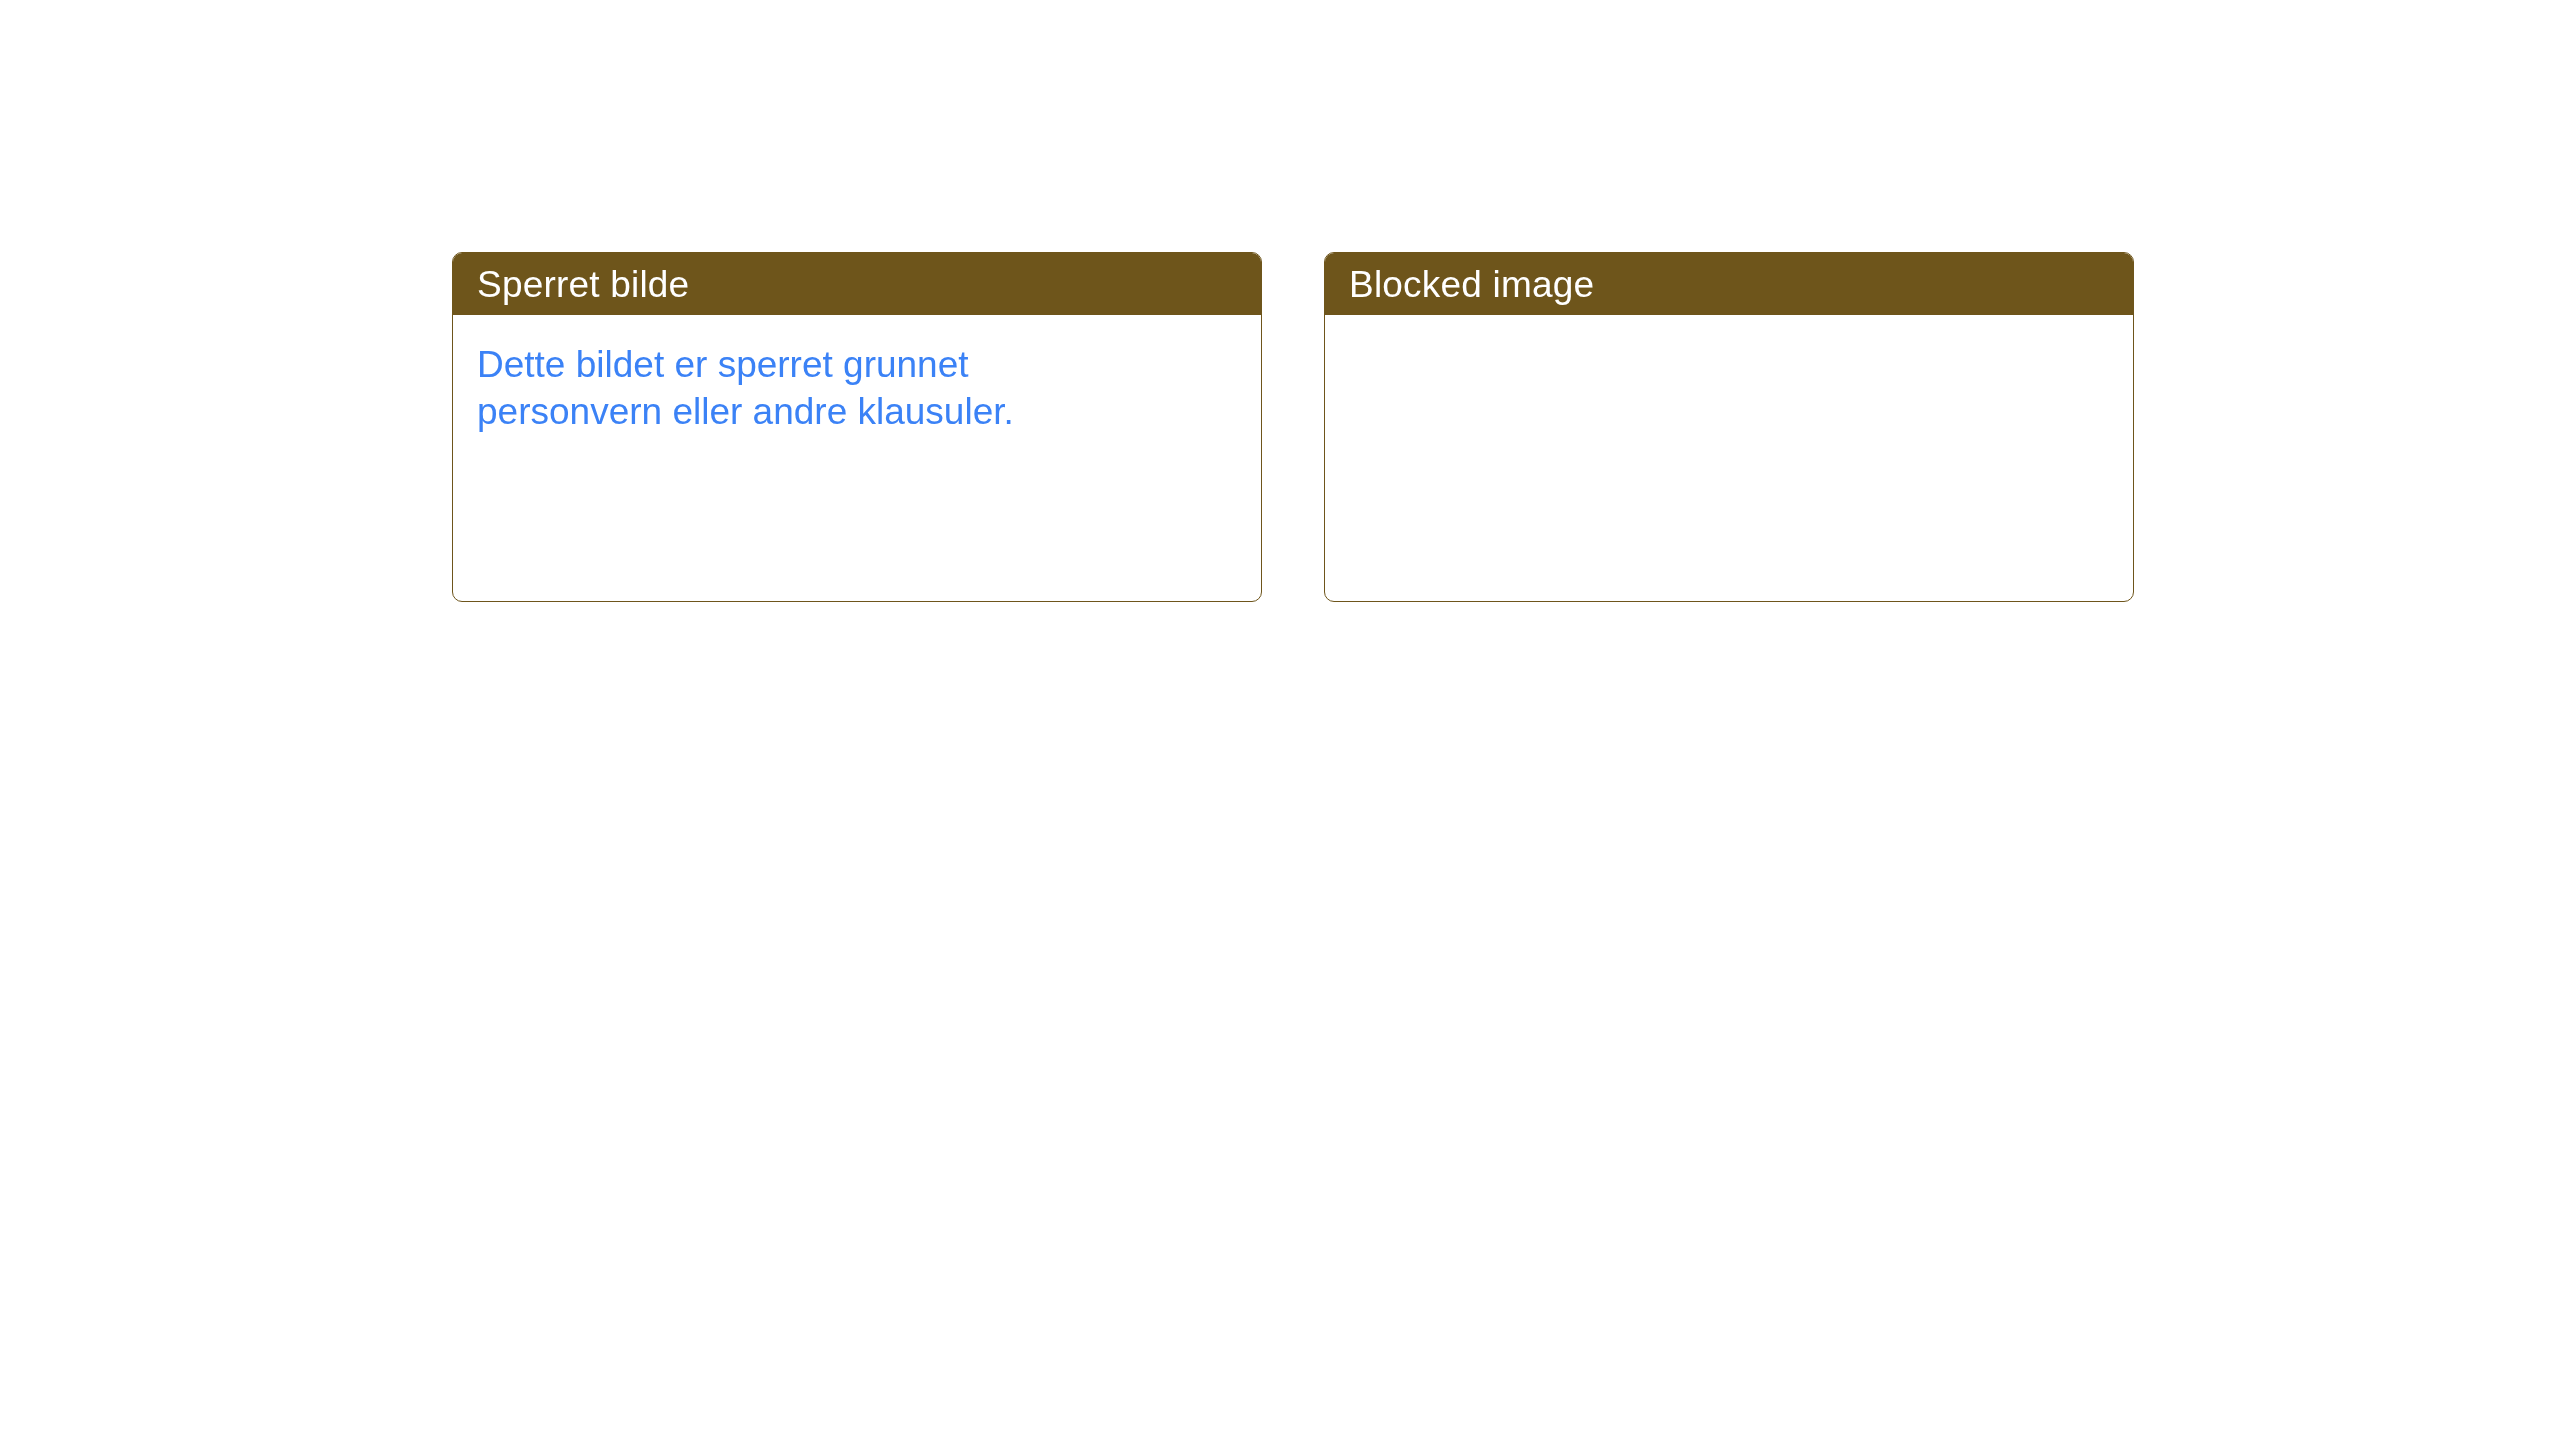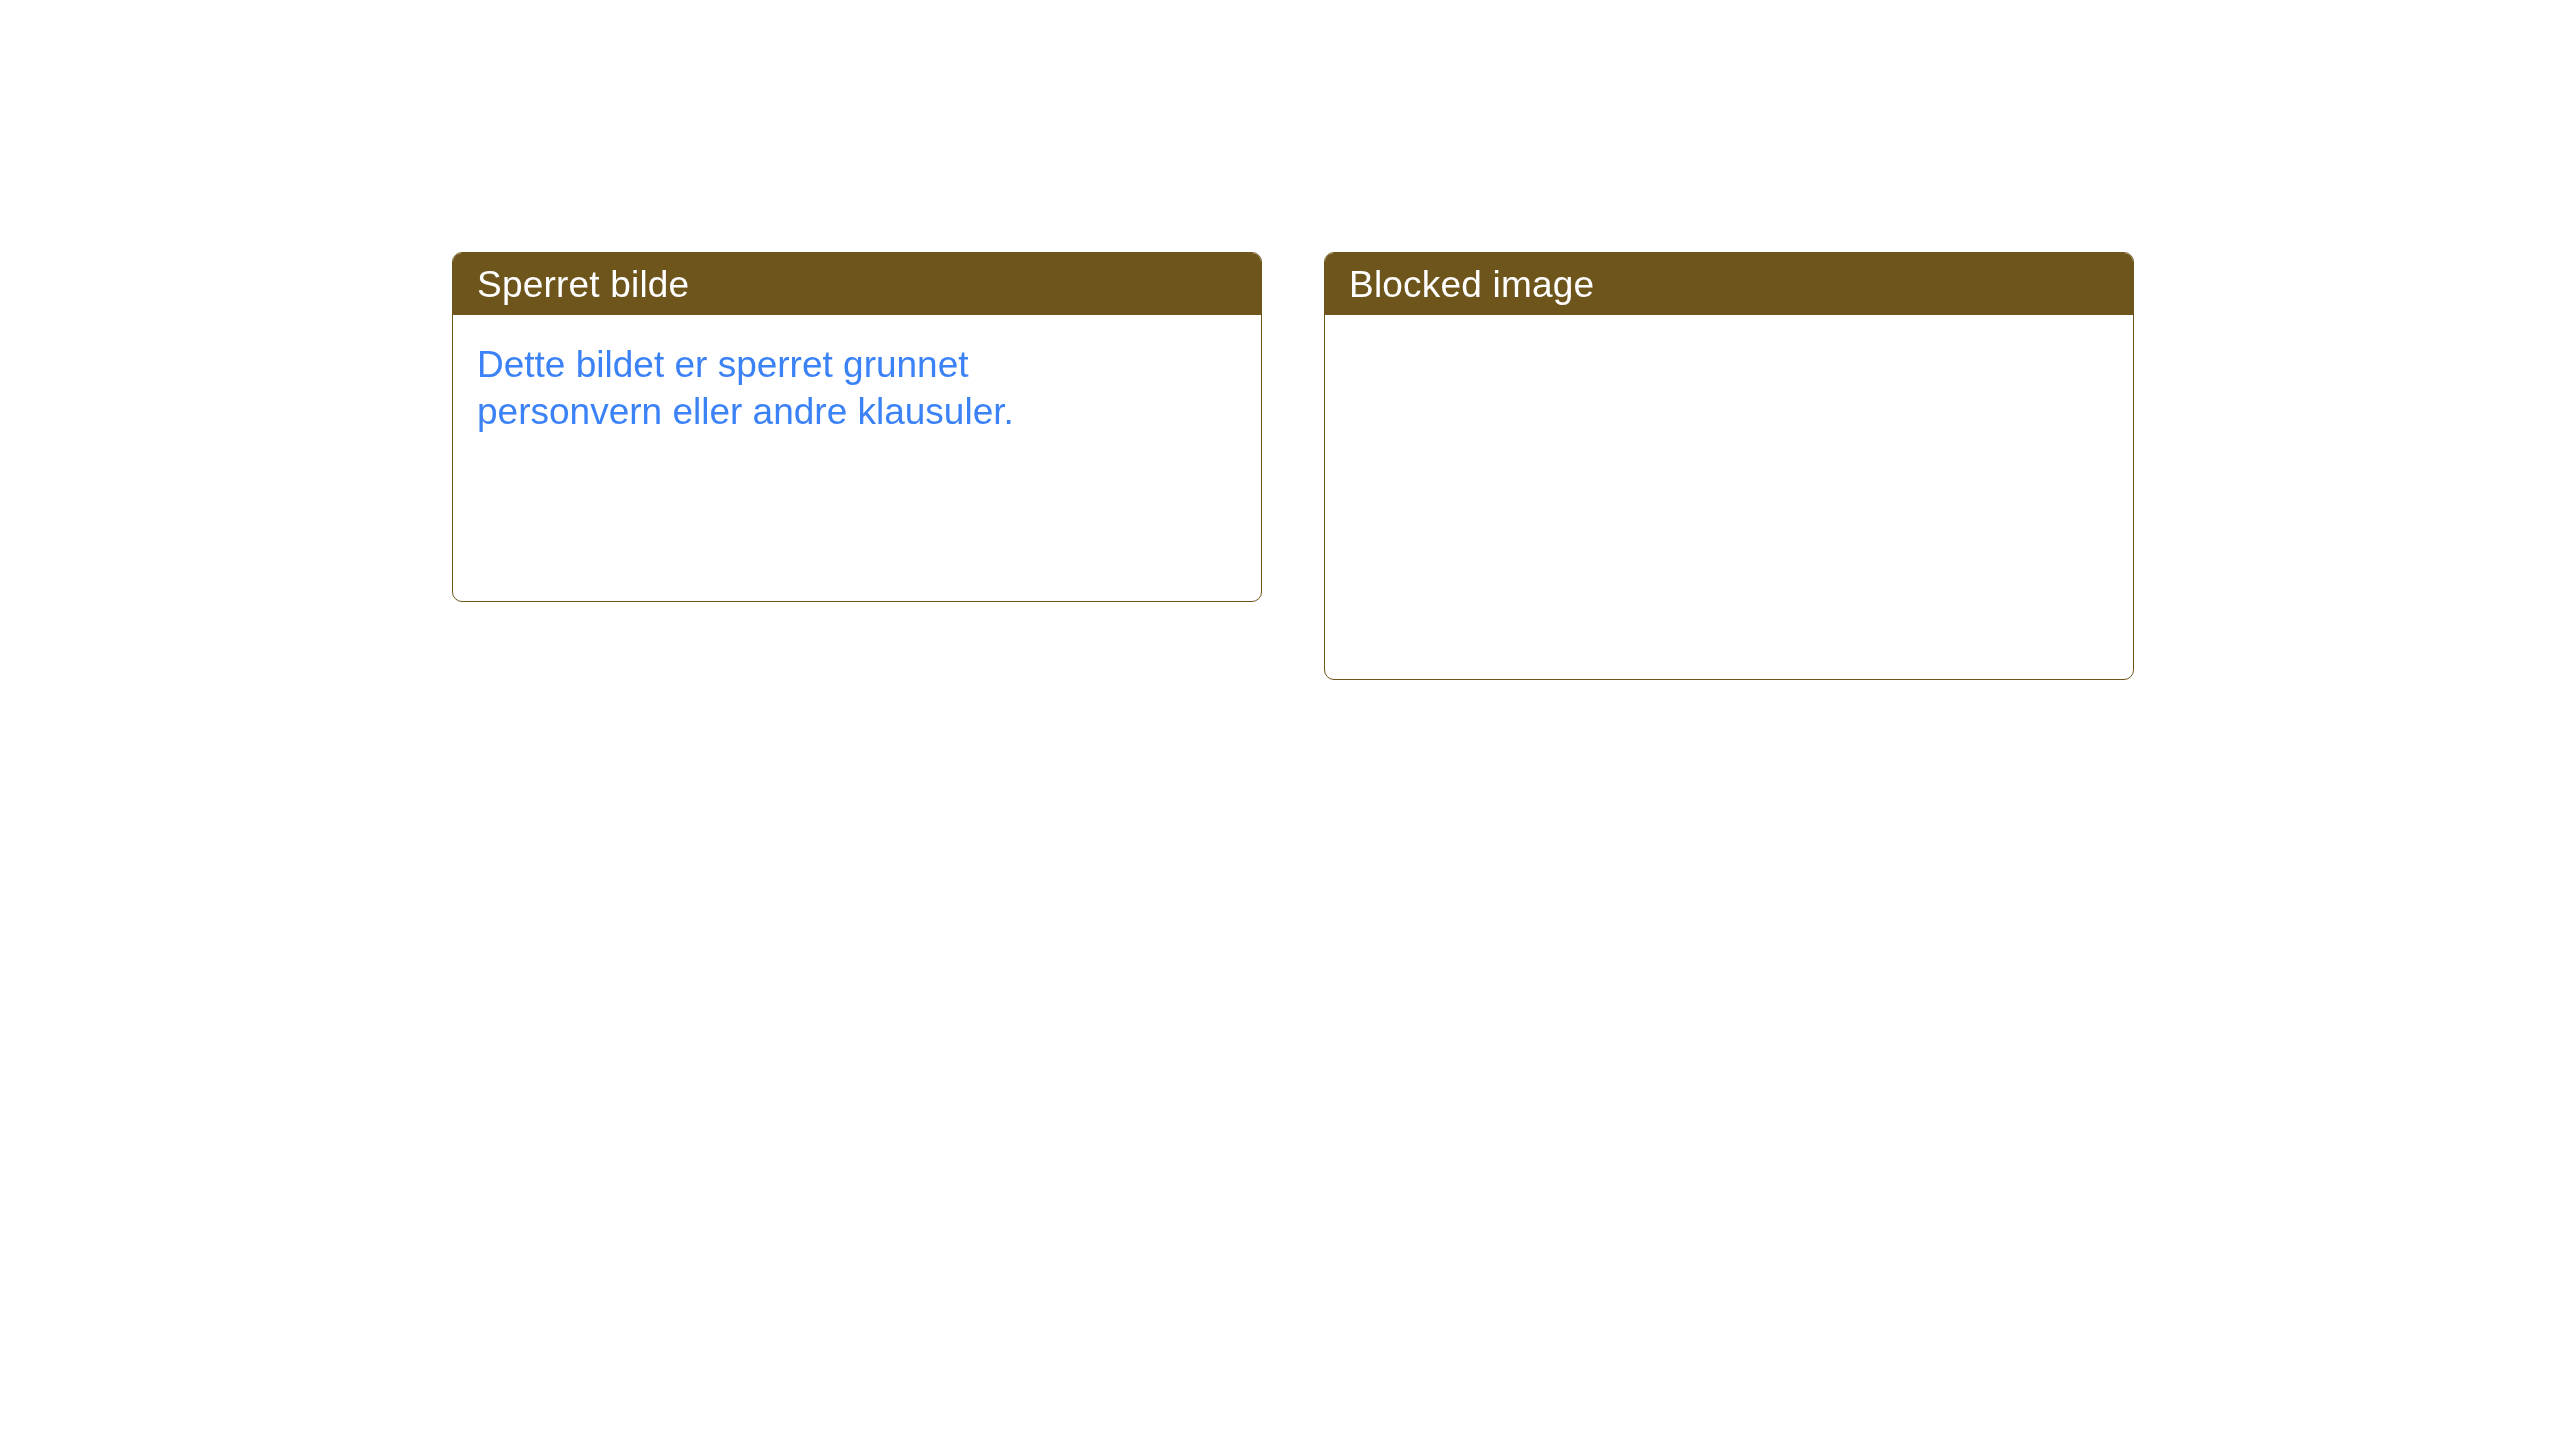--- a/index.html
+++ b/index.html
@@ -36,21 +36,21 @@
     border-radius: 10px;
     background: #ffffff;
     overflow: hidden;
   }
   .notice-card.no {
     width: 810px;
     height: 350px;
   }
   .notice-card.en {
     width: 810px;
-    height: 428px;
+    height: 350px;
   }
   .notice-header {
     background: #6e551b;
     color: #ffffff;
     height: 62px;
     display: flex;
     align-items: center;
     padding: 0 0 0 24px;
     font-size: 37px;
     font-weight: 400;

